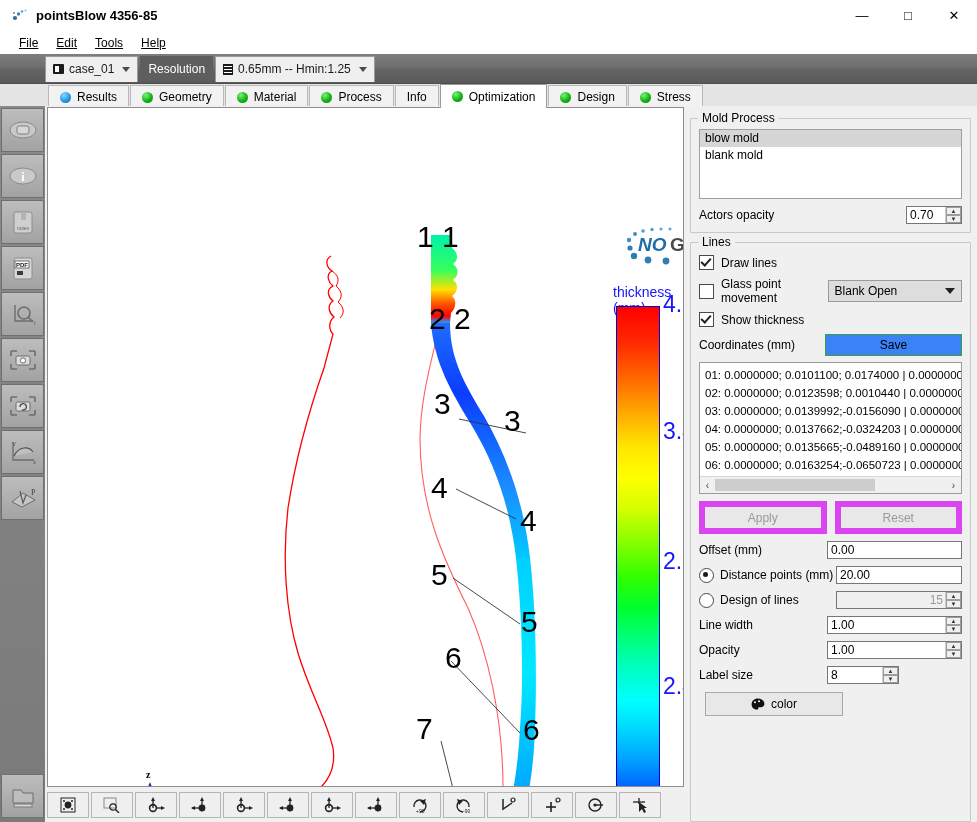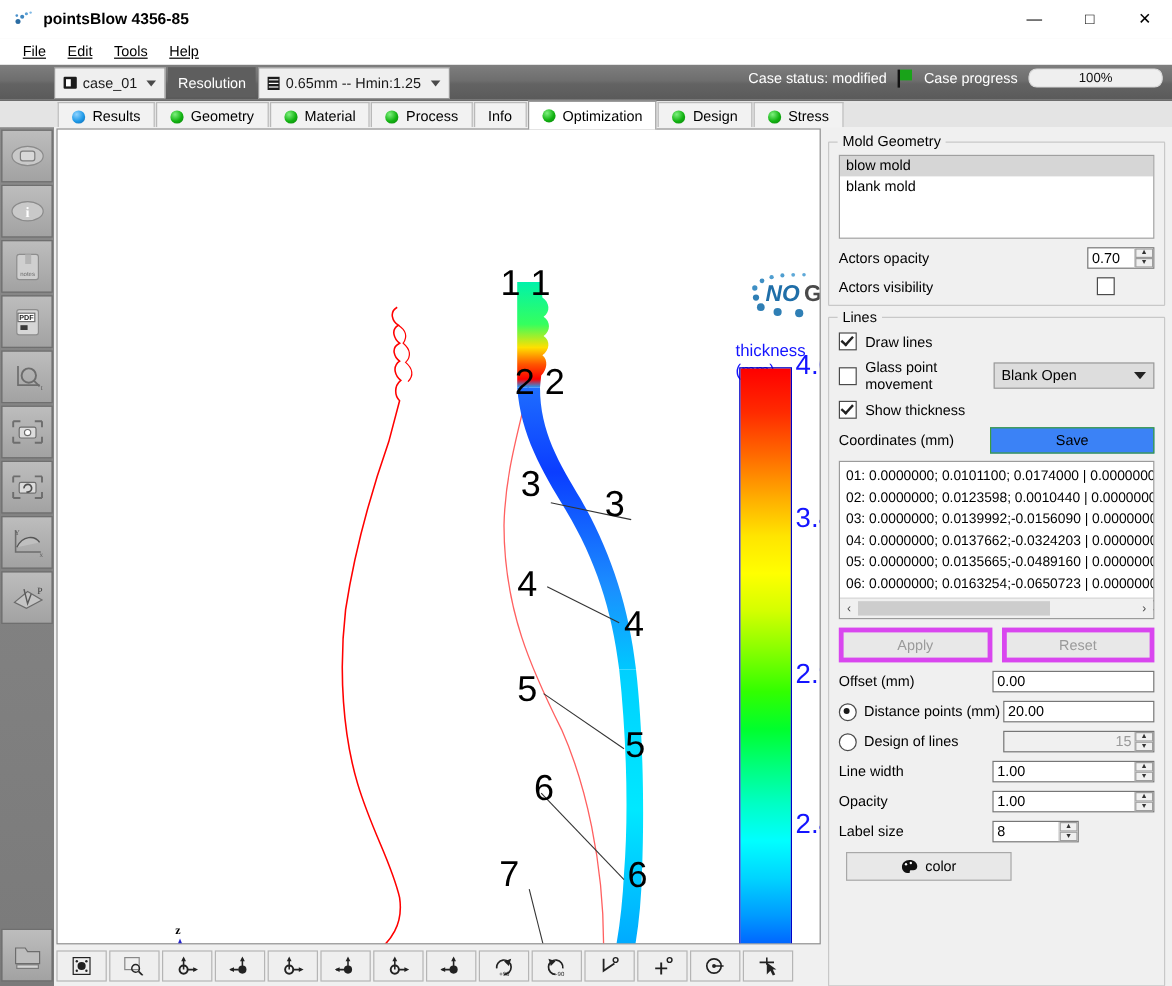--- a/index.html
+++ b/index.html
@@ -140,21 +140,21 @@
     align-items:center;justify-content:center;font-size:12px;color:#000;cursor:default;}
   .coordbox{border:1px solid #9b9b9b;background:#fff;height:130px;margin-top:6px;
     position:relative;overflow:hidden;}
   .coordlines{padding:3px 0 0 5px;font-size:11.5px;line-height:18px;white-space:nowrap;}
   .hscroll{position:absolute;left:0;right:0;bottom:0;height:16px;background:#f0f0f0;
     border-top:1px solid #d8d8d8;display:flex;align-items:center;}
   .hs-arr{width:15px;text-align:center;font-size:10px;color:#444;cursor:default;}
   .hs-track{flex:1;height:14px;background:#f0f0f0;position:relative;}
   .hs-thumb{position:absolute;left:0;top:1px;height:12px;width:160px;background:#cdcdcd;}
   .btnrow{display:flex;gap:8px;margin-top:7px;}
-  .gbtn{flex:1;height:21px;background:#e8e8e8;border:4px solid #d946ef;
+  .gbtn{flex:1;height:21px;background:#e8e8e8;border:6px solid #d946ef;
     display:flex;align-items:center;justify-content:center;font-size:12px;color:#9a9a9a;cursor:default;}
   .colorbtn{height:22px;background:#e8e8e8;border:1px solid #a8a8a8;display:flex;
     align-items:center;justify-content:center;gap:6px;font-size:12px;margin-top:8px;
     width:136px;margin-left:6px;cursor:default;}
 </style>
 </head>
 <body>
 
 <div class="app">
 
@@ -187,31 +187,20 @@
     <div class="case-tab">
       <span class="folder-ico"></span>
       <span>case_01</span>
       <span class="caret"></span>
     </div>
     <div class="res-label">Resolution</div>
     <div class="res-tab">
       <span class="grid-ico"></span>
       <span>0.65mm -- Hmin:1.25</span>
       <span class="caret"></span>
-    </div>
-    <div class="status-right">
-      <span>Case status: modified</span>
-      <span class="flag">
-          <span class="pole"></span>
-          <span class="cloth"></span>
-        </span>
-      <span>Case progress</span>
-      <span class="progwrap">
-        <span>100%</span>
-      </span>
     </div>
   </div>
 
   <div class="tabrow">
     <div class="tab">
       <span class="dot blue"></span>
       <span>Results</span>
     </div>
     <div class="tab">
       <span class="dot green"></span>
@@ -547,40 +536,35 @@
               <line x1="3" y1="6" x2="15" y2="6" stroke="#222" stroke-width="1.3"></line>
               <path d="M9 6 L9 16 L12 13 L14 17 L16 16 L14 12 L17 12 Z" fill="#222"></path>
             </svg>
         </div>
       </div>
     </div>
 
     <div class="side">
 
       <div class="group">
-        <div class="legend">Mold Geometry</div>
+        <div class="legend">Mold Process</div>
         <div class="listbox">
           <div class="listitem sel">blow mold</div>
           <div class="listitem">blank mold</div>
         </div>
         <div class="row">
           <div class="lab">Actors opacity</div>
           <div class="grow"></div>
           <div class="spin" style="width:56px">
             <input value="0.70" style="">
             <span class="spinbtns">
               <span class="sbtn">▲</span>
               <span class="sbtn">▼</span>
             </span>
           </div>
-        </div>
-        <div class="row">
-          <div class="lab">Actors visibility</div>
-          <div class="grow"></div>
-          <div class="cb" style="margin-right:33px"></div>
         </div>
       </div>
 
       <div class="group" style="flex:1;">
         <div class="legend">Lines</div>
 
         <div class="row" style="margin-top:2px">
           <div class="cb on"></div>
           <div class="lab" style="margin-left:7px">Draw lines</div>
         </div>

